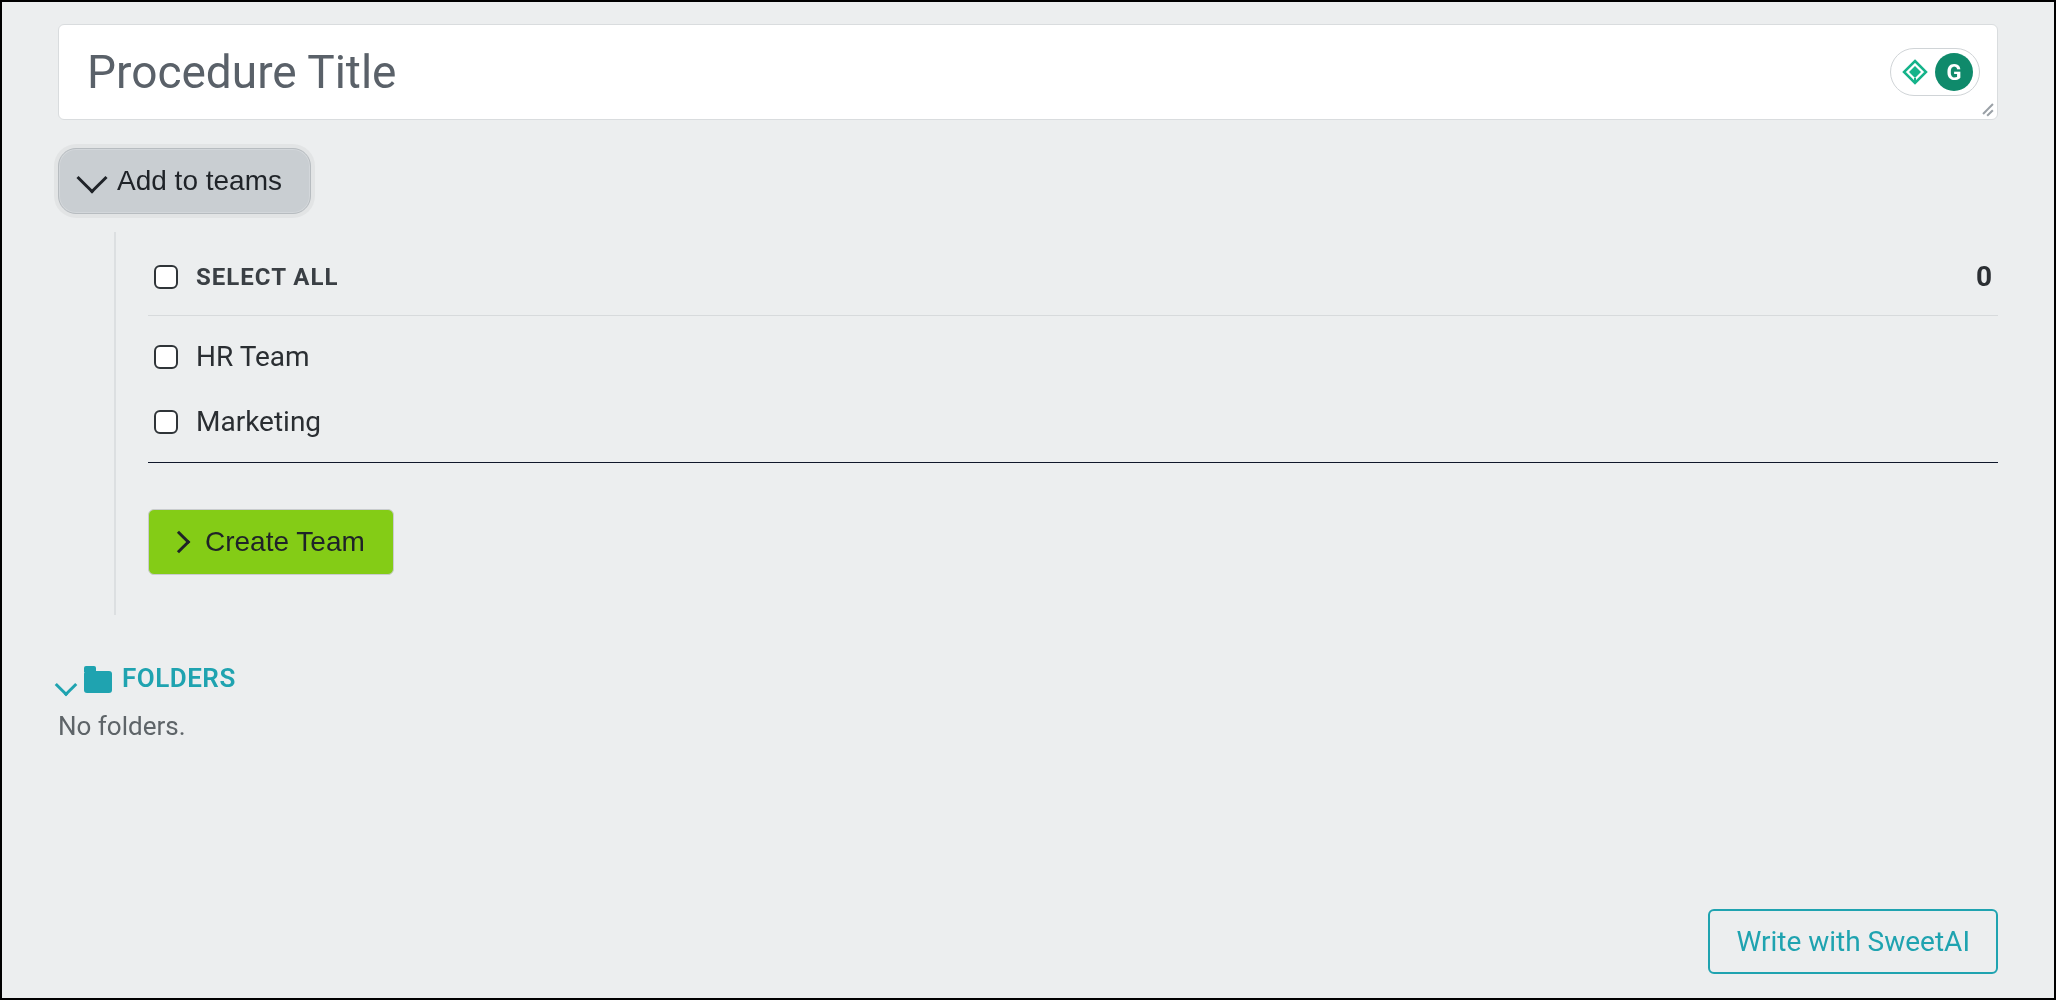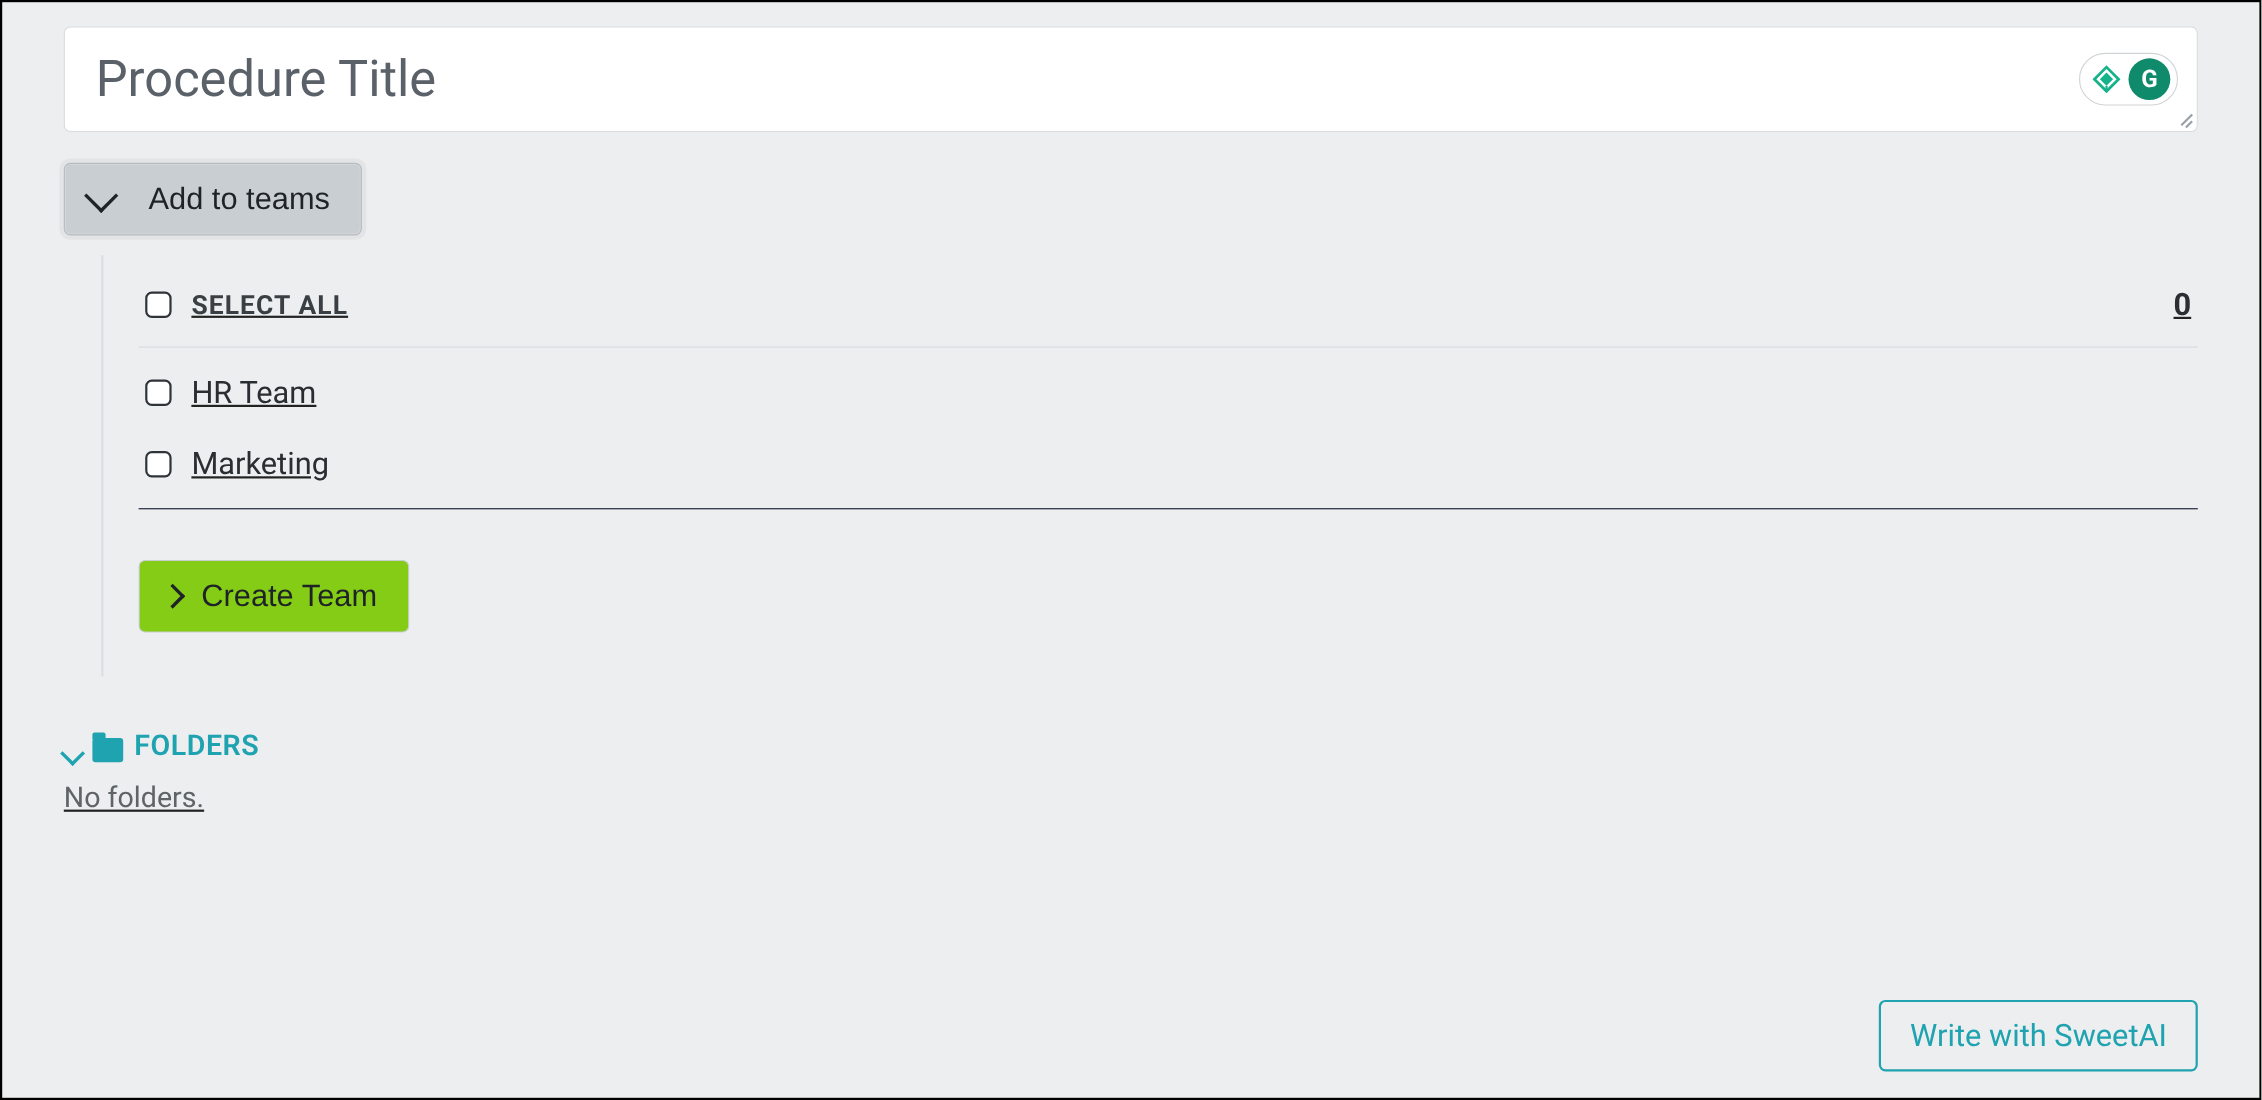--- a/index.html
+++ b/index.html
@@ -9,21 +9,20 @@
     background: #fff;
     color: #222;
   }
   .outer-frame {
     border: 2px solid #000;
     width: 2056px;
     height: 1000px;
     position: relative;
     background: #eceeef;
     overflow: hidden;
-    text-decoration: underline;
   }
   .inner {
     padding: 22px 56px 0 56px;
   }
 
   
   .title-wrap {
     position: relative;
     width: 100%;
   }
@@ -98,42 +97,42 @@
     color: #fff;
     font-weight: 700;
     font-size: 22px;
   }
 
   
   .teams-row { margin-top: 28px; }
   .add-teams-btn {
     display: inline-flex;
     align-items: center;
-    gap: 32px;
+    gap: 14px;
     background: #c9ced2;
     border: 1px solid #b7bcc0;
     box-shadow: 0 0 0 4px rgba(0,0,0,0.04), inset 0 0 0 1px rgba(255,255,255,0.2);
-    border-radius: 6px;
+    border-radius: 18px;
     padding: 16px 28px 16px 22px;
     font-size: 28px;
     color: #1f2328;
     cursor: pointer;
   }
   .chev-down-sm {
     width: 22px; height: 22px;
     border-left: 3px solid #1f2328;
     border-bottom: 3px solid #1f2328;
     transform: rotate(-45deg);
     margin-top: -6px;
   }
 
   
   .teams-panel {
     margin-top: 18px;
-    margin-left: 34px;
+    margin-left: 56px;
     border-left: 2px solid #dcdfe1;
     padding-left: 32px;
     padding-top: 28px;
     padding-bottom: 40px;
   }
   .select-all-row {
     display: flex;
     align-items: center;
     justify-content: space-between;
     padding: 0 6px 22px 6px;

